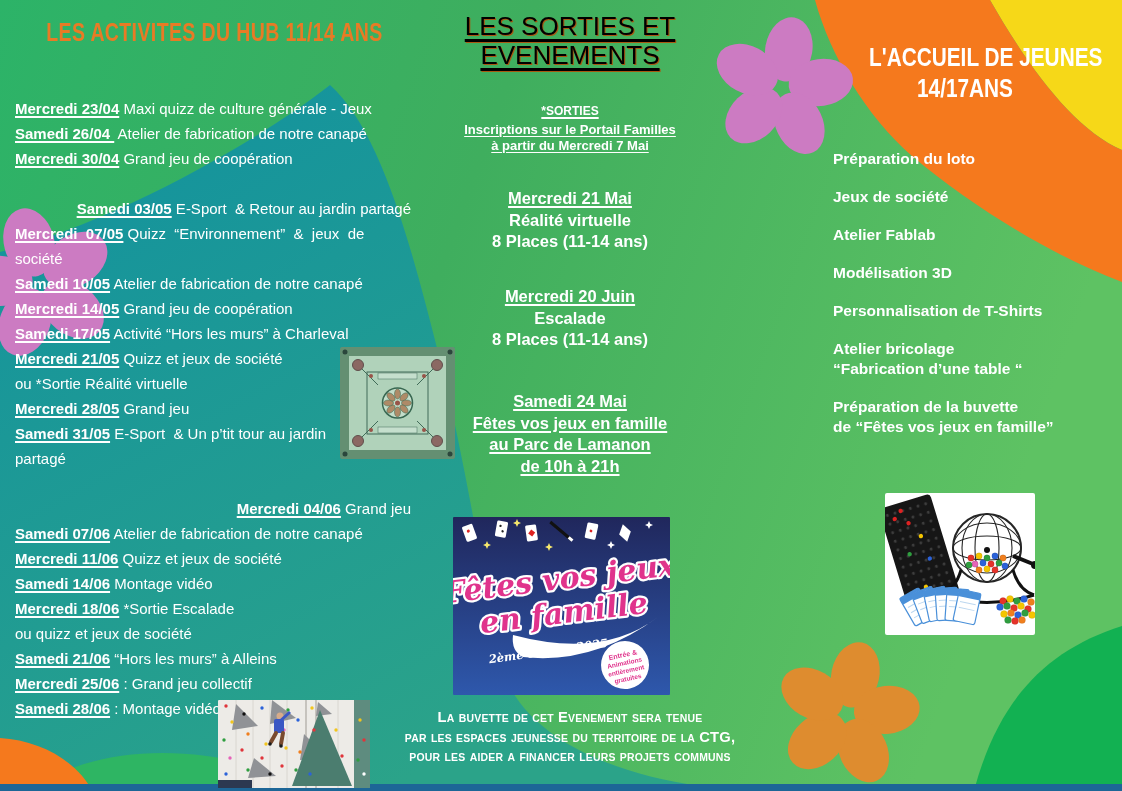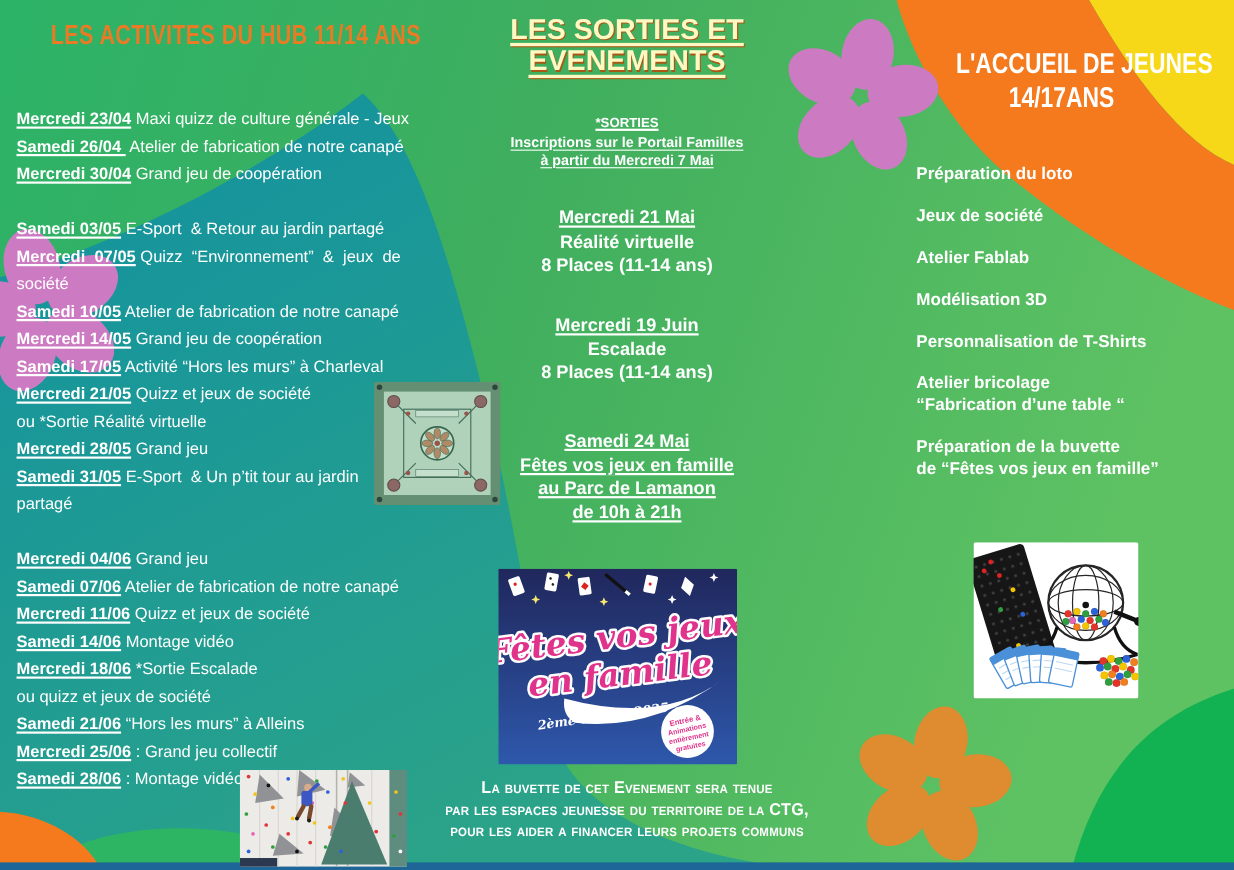--- a/index.html
+++ b/index.html
@@ -8,27 +8,27 @@
   .abs{position:absolute;}
   svg{display:block;}
 
   
   .left-title{left:0;top:18px;width:420px;text-align:center;color:#E87B25;
     font-weight:700;font-size:25px;letter-spacing:.5px;white-space:nowrap;
     transform:scaleX(.78);transform-origin:center top;}
   #left-events{left:15px;top:96px;width:396px;color:#fff;font-size:15px;
     line-height:25px;white-space:pre-wrap;}
   .ev-line{height:25px;}
-  .ev-line.gap{margin-top:25px;}
+  .ev-line.gap{margin-top:25px;text-align:right;}
   .ev-date{font-weight:700;text-decoration:underline;
     text-decoration-thickness:1.5px;text-underline-offset:2px;}
 
   
-  .mid-title{left:410px;top:12px;width:320px;text-align:center;color:#fef9c3;
-    font-weight:700;font-size:26px;line-height:29px;
+  .mid-title{left:410px;top:12px;width:320px;text-align:center;color:#000000;
+    font-weight:400;font-size:26px;line-height:29px;
     text-shadow:1px 1px 0 #a85812;}
   .mid-title span{display:block;text-decoration:underline;
     text-decoration-thickness:2.5px;text-underline-offset:4px;}
   .sorties{left:410px;top:100px;width:320px;text-align:center;color:#fff;font-weight:700;}
   .sorties .s1{font-size:12px;line-height:22px;text-decoration:underline;
     text-decoration-thickness:1.5px;text-underline-offset:2px;}
   .sorties .s2{font-size:13px;line-height:16px;text-decoration:underline;
     text-decoration-thickness:1.2px;text-underline-offset:2px;}
   .mid-block{left:400px;width:340px;text-align:center;color:#fff;
     font-weight:700;font-size:16.5px;line-height:21.5px;}
@@ -208,21 +208,21 @@
     <div class="s1">*SORTIES</div>
     <div class="s2">Inscriptions sur le Portail Familles</div>
     <div class="s2">à partir du Mercredi 7 Mai</div>
   </div>
   <div id="mid-block-0" class="abs mid-block">
       <div class="mid-line u">Mercredi 21 Mai</div>
       <div class="mid-line">Réalité virtuelle</div>
       <div class="mid-line">8 Places (11-14 ans)</div>
     </div>
   <div id="mid-block-1" class="abs mid-block">
-      <div class="mid-line u">Mercredi 19 Juin</div>
+      <div class="mid-line u">Mercredi 20 Juin</div>
       <div class="mid-line">Escalade</div>
       <div class="mid-line">8 Places (11-14 ans)</div>
     </div>
   <div id="mid-block-2" class="abs mid-block">
       <div class="mid-line u">Samedi 24 Mai</div>
       <div class="mid-line u">Fêtes vos jeux en famille</div>
       <div class="mid-line u">au Parc de Lamanon</div>
       <div class="mid-line u">de 10h à 21h</div>
     </div>
 

